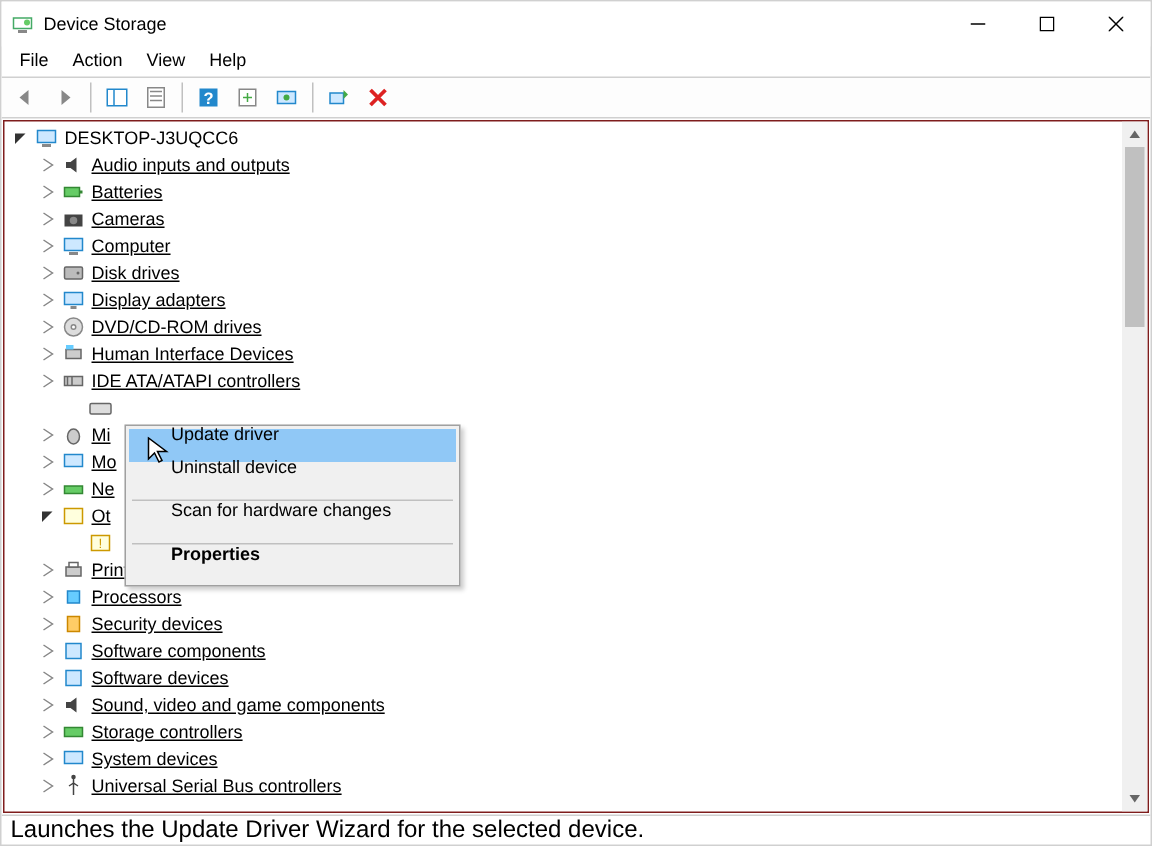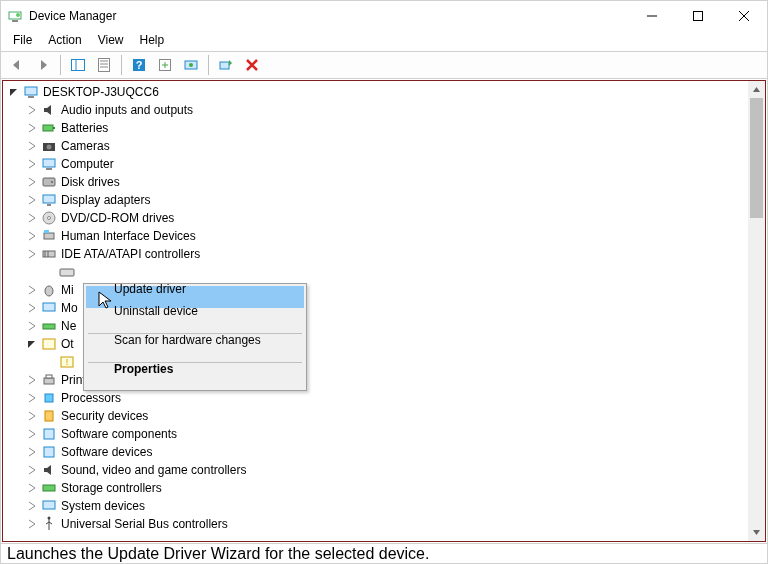--- a/index.html
+++ b/index.html
@@ -89,21 +89,21 @@
     display: flex; align-items: center; height: 18px; white-space: nowrap;
   }
   .arrow {
     width: 14px; height: 14px; display:inline-flex; align-items:center; justify-content:center;
     color:#888;
   }
   .arrow.expanded { color:#333; }
   .node-icon { width:16px; height:16px; margin: 0 4px 0 2px; display:inline-flex; align-items:center; justify-content:center; }
   .node-label { padding-right: 6px; }
   .indent-0 { padding-left: 0px; }
-  .indent-1 { padding-left: 18px; }
+  .indent-1 { padding-left: 18px; text-decoration: underline; }
   .indent-2 { padding-left: 36px; }
 
   
   .context-menu {
     position: absolute;
     left: 80px; top: 202px;
     width: 224px;
     background: #f0f0f0;
     border: 1px solid #a0a0a0;
     box-shadow: 2px 2px 3px rgba(0,0,0,0.2);
@@ -138,21 +138,21 @@
 <body>
 
 <div class="titlebar">
   <span class="app-icon">
     <svg width="16" height="16" viewBox="0 0 16 16">
         <rect x="2" y="4" width="12" height="7" fill="#fff" stroke="#4a6" stroke-width="1"></rect>
         <rect x="5" y="12" width="6" height="2" fill="#888"></rect>
         <circle cx="11" cy="7" r="2" fill="#6c6"></circle>
       </svg>
   </span>
-  <div class="title">Device Manager</div>
+  <div class="title">Device Storage</div>
   <div class="win-btn">
     <svg width="10" height="10">
         <line x1="0" y1="5" x2="10" y2="5" stroke="#000" stroke-width="1"></line>
       </svg>
   </div>
   <div class="win-btn">
     <svg width="10" height="10">
         <rect x="0.5" y="0.5" width="9" height="9" fill="none" stroke="#000" stroke-width="1"></rect>
       </svg>
   </div>
@@ -518,21 +518,21 @@
       <span class="arrow">
           <svg width="10" height="10">
             <path d="M2 1 L8 5 L2 9" fill="none" stroke="#888"></path>
           </svg>
         </span>
       <span class="node-icon">
           <svg width="16" height="16">
             <path d="M3 6h3l4-3v10l-4-3H3z" fill="#444"></path>
           </svg>
         </span>
-      <span class="node-label">Sound, video and game controllers</span>
+      <span class="node-label">Sound, video and game components</span>
     </div>
     <div class="node indent-1">
       <span class="arrow">
           <svg width="10" height="10">
             <path d="M2 1 L8 5 L2 9" fill="none" stroke="#888"></path>
           </svg>
         </span>
       <span class="node-icon">
           <svg width="16" height="16">
             <rect x="2" y="5" width="12" height="6" fill="#6c6" stroke="#383"></rect>

